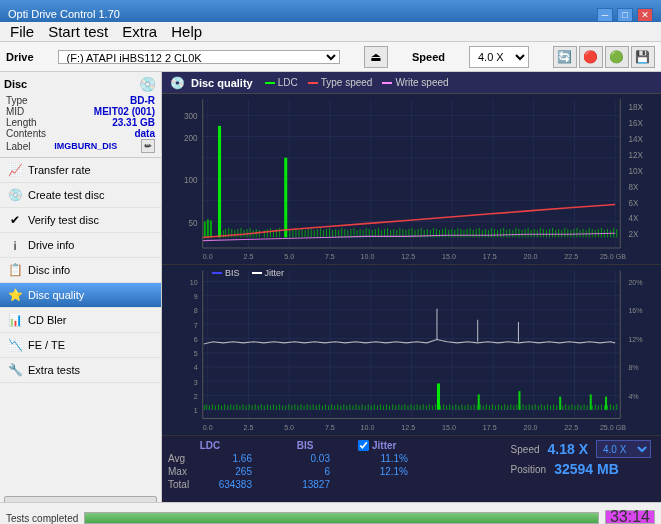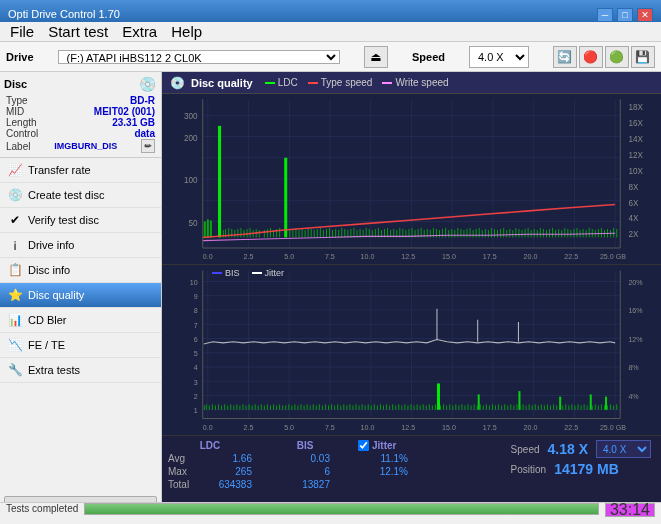--- a/index.html
+++ b/index.html
@@ -233,21 +233,21 @@
       height: 20px;
       margin-top: 25px;
     }
 
     
     .status-bar {
       background: #f0f0f0;
       border-top: 1px solid #ccc;
       height: 22px;
       display: flex;
-      align-items: flex-start;
+      align-items: flex-end;
       padding: 0 6px;
       gap: 6px;
       position: absolute;
       bottom: 0;
       left: 0;
       right: 0;
     }
     .status-text { font-size: 10px; color: #333; }
     .progress-bar-outer {
       flex: 1;
@@ -375,21 +375,21 @@
         </div>
         <div class="disc-row">
           <span class="disc-key">MID</span>
           <span class="disc-val">MEIT02 (001)</span>
         </div>
         <div class="disc-row">
           <span class="disc-key">Length</span>
           <span class="disc-val">23.31 GB</span>
         </div>
         <div class="disc-row">
-          <span class="disc-key">Control</span>
+          <span class="disc-key">Contents</span>
           <span class="disc-val">data</span>
         </div>
         <div class="label-row">
           <span class="disc-key">Label</span>
           <span class="disc-val" style="font-size:9px">IMGBURN_DIS</span>
           <div class="edit-icon">✏</div>
         </div>
       </div>
     </div>
 
@@ -931,21 +931,21 @@
         <div style="display:flex;flex-direction:column;gap:3px;">
           <div class="bsp-speed-row">
             <span class="bsp-speed-key">Speed</span>
             <span class="bsp-speed-val">4.18 X</span>
             <select class="bsp-speed-select">
               <option>4.0 X</option>
             </select>
           </div>
           <div class="bsp-speed-row">
             <span class="bsp-speed-key">Position</span>
-            <span class="bsp-speed-val">14179 MB</span>
+            <span class="bsp-speed-val">32594 MB</span>
           </div>
         </div>
         <div style="display:flex;flex-direction:column;gap:3px;align-items:flex-end;">
           <button class="start-btn">Start full</button>
           <button class="start-btn">Start part</button>
         </div>
       </div>
     </div>
   </div>
 </div>

